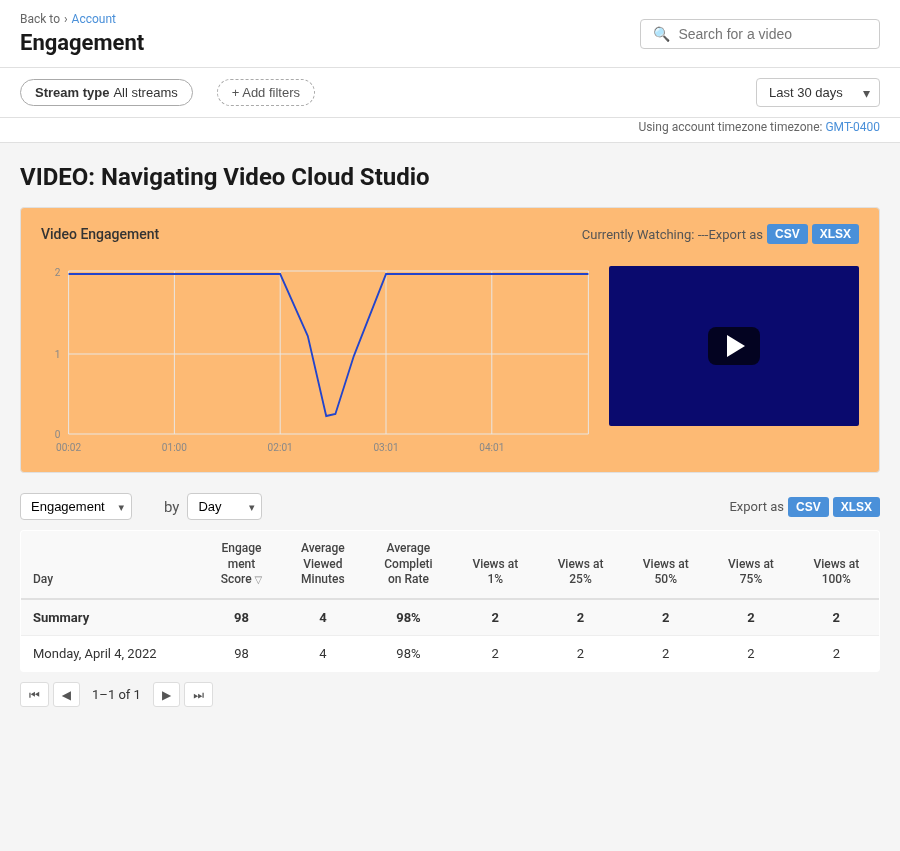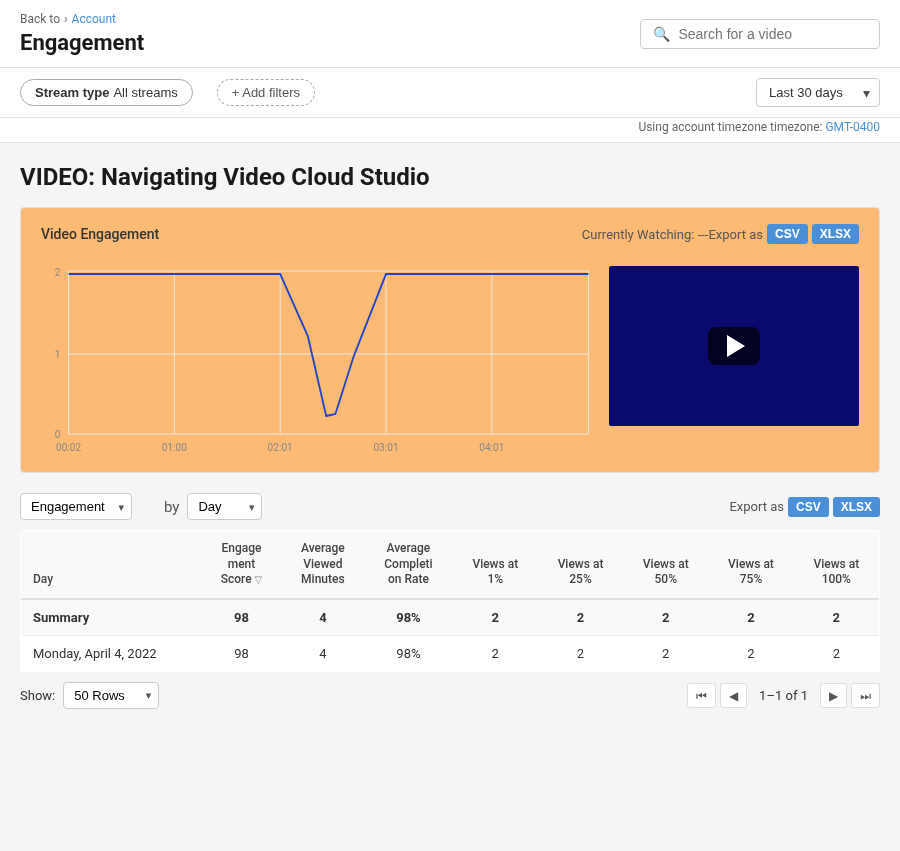--- a/index.html
+++ b/index.html
@@ -237,31 +237,20 @@
         <td>2</td>
         <td>2</td>
         <td>2</td>
         <td>2</td>
         <td>2</td>
       </tr>
     </tbody>
   </table>
 
   <div class="pagination-bar">
-    <div class="show-rows">
-      <span>Show:</span>
-      <div class="select-wrapper">
-        <select class="dropdown-select">
-          <option>50 Rows</option>
-          <option>10 Rows</option>
-          <option>25 Rows</option>
-          <option>100 Rows</option>
-        </select>
-      </div>
-    </div>
     <div class="pagination-controls">
       <button class="page-btn"><span class="page-btn-icon">⏮</span></button>
       <button class="page-btn"><span class="page-btn-icon">◀</span></button>
       <span class="page-info">1–1 of 1</span>
       <button class="page-btn"><span class="page-btn-icon">▶</span></button>
       <button class="page-btn"><span class="page-btn-icon">⏭</span></button>
     </div>
   </div>
 
 </div>

